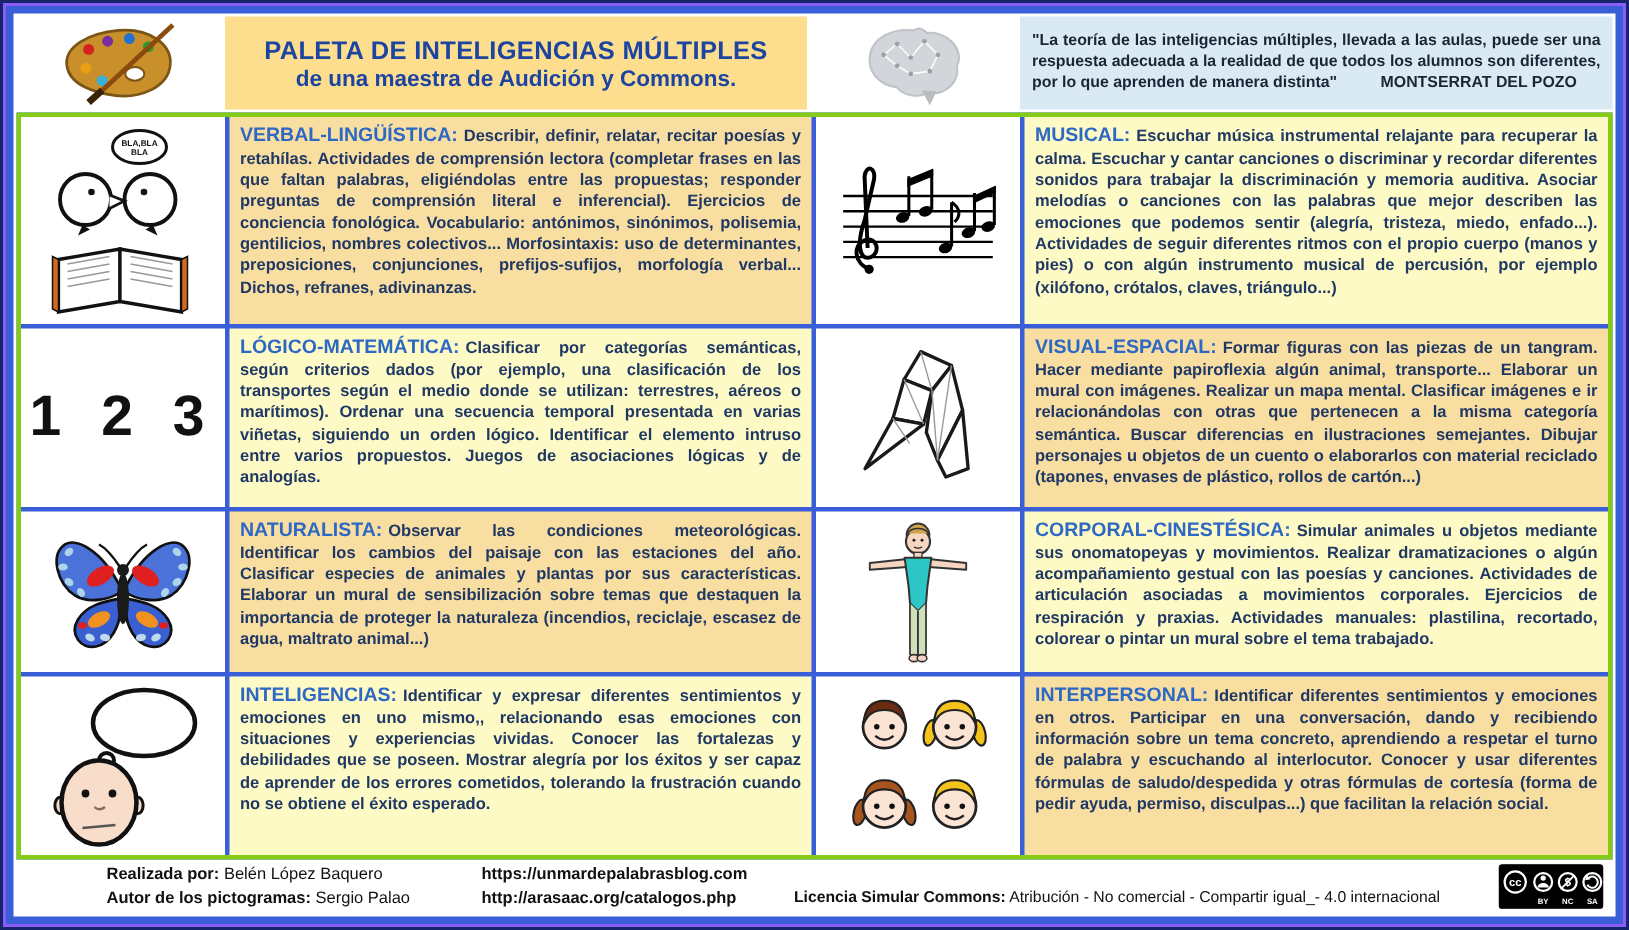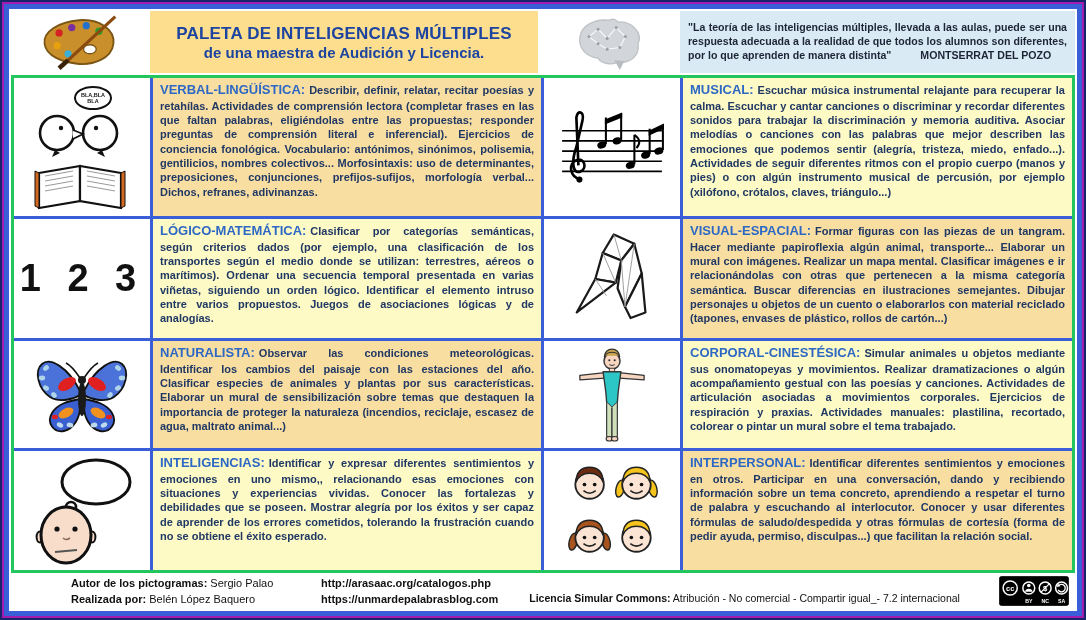--- a/index.html
+++ b/index.html
@@ -1,18 +1,18 @@
 <!DOCTYPE html>
 <html><head>
 <meta charset="utf-8">
 <style>
   html,body{margin:0;padding:0;background:#888;}
   *{box-sizing:border-box;}
   .poster{
-    width:1086px;height:620px;background:#a21caf;
+    width:1086px;height:620px;background:#8b5cf6;
     border:2px solid #16246b;padding:2px;
     font-family:"Liberation Sans",sans-serif;
   }
   .frame{
     width:100%;height:100%;border:5px solid #3a5ed8;background:#fff;
     padding:2px;display:flex;flex-direction:column;
   }
   
   .header{
     height:62px;display:grid;grid-template-columns:136px 388px 136px 1fr;
@@ -28,21 +28,21 @@
   .quote-block{
     background:#d9eaf4;padding:4px 8px;font-size:10.6px;font-weight:bold;
     color:#1c2436;text-align:justify;line-height:1.32;
   }
   .quote-author{display:inline-block;margin-left:26px;}
   
   .grid{
     flex:0 0 auto;display:grid;
     grid-template-columns:136px 388px 136px 1fr;
     grid-template-rows:138px 119px 107px 119px;
-    gap:3px;background:#3a5ed8;border:3px solid #22c55e;
+    gap:3px;background:#3a5ed8;border:3px solid #84cc16;
   }
   .icon-cell{background:#fff;display:flex;align-items:center;justify-content:center;overflow:hidden;}
   .text-cell{
     padding:4px 7px;overflow:hidden;text-align:justify;
     font-size:11px;line-height:1.3;font-weight:bold;color:#203864;
   }
   .bg-tan{background:#f9dea2;}
   .bg-yellow{background:#fdfac5;}
   .ct{color:#2d68c4;font-size:13px;font-weight:bold;margin-right:4px;}
   .numbers{font-size:38px;font-weight:bold;color:#111;letter-spacing:8px;font-family:"Liberation Sans",sans-serif;}
@@ -74,21 +74,21 @@
           <circle cx="56" cy="14" r="4" fill="#2270d0"></circle>
           <circle cx="70" cy="20" r="4" fill="#2a9a2a"></circle>
           <circle cx="24" cy="36" r="4" fill="#e8a010"></circle>
           <circle cx="36" cy="45" r="4" fill="#38b0d8"></circle>
           <line x1="88" y1="4" x2="34" y2="54" stroke="#8a4a10" stroke-width="3.5"></line>
           <line x1="36" y1="52" x2="26" y2="61" stroke="#3a2208" stroke-width="5"></line>
         </svg>
       </div>
       <div class="hcell title-block">
         <div class="title-main">PALETA DE INTELIGENCIAS MÚLTIPLES</div>
-        <div class="title-sub">de una maestra de Audición y Licencia.</div>
+        <div class="title-sub">de una maestra de Audición y Commons.</div>
       </div>
       <div class="hcell">
         <svg width="84" height="58" viewBox="0 0 92 64">
           <path d="M46 8 C30 6 16 14 14 26 C12 38 20 48 34 50 C38 56 50 58 56 54 C70 56 80 46 78 34 C84 22 70 8 56 10 C52 6 50 6 46 8 Z" fill="#d2d5d9" stroke="#bfc2c6" stroke-width="1.5"></path>
           <path d="M52 52 L58 63 L63 53 Z" fill="#b9bdc2"></path>
           <polyline points="24,26 34,18 44,28 54,16 64,26 58,38 44,40 34,34 24,26" fill="none" stroke="#ffffff" stroke-width="1.2" opacity="0.9"></polyline>
           <g fill="#9aa0a6">
             <circle cx="24" cy="26" r="1.7"></circle>
               <circle cx="34" cy="18" r="1.7"></circle>
               <circle cx="44" cy="28" r="1.7"></circle>
@@ -300,31 +300,31 @@
         </svg>
       </div>
       <div class="text-cell bg-tan">
         <span class="ct">INTERPERSONAL:</span><span>Identificar diferentes sentimientos y emociones en otros. Participar en una conversación, dando y recibiendo información sobre un tema concreto, aprendiendo a respetar el turno de palabra y escuchando al interlocutor. Conocer y usar diferentes fórmulas de saludo/despedida y otras fórmulas de cortesía (forma de pedir ayuda, permiso, disculpas...) que facilitan la relación social.</span>
       </div>
     </div>
 
     <div class="footer">
       <div class="credits">
         <div class="row">
+          <span class="who"><b>Realizada por:</b> <span>Belén López Baquero</span></span>
+          <b>https://unmardepalabrasblog.com</b>
+        </div>
+        <div class="row">
           <span class="who"><b>Autor de los pictogramas:</b> <span>Sergio Palao</span></span>
           <b>http://arasaac.org/catalogos.php</b>
         </div>
-        <div class="row">
-          <span class="who"><b>Realizada por:</b> <span>Belén López Baquero</span></span>
-          <b>https://unmardepalabrasblog.com</b>
-        </div>
       </div>
       <div class="license">
         <b>Licencia Simular Commons:</b>
-        <span>Atribución - No comercial - Compartir igual_- 7.2 internacional</span>
+        <span>Atribución - No comercial - Compartir igual_- 4.0 internacional</span>
       </div>
       <div class="badge">
         <svg width="70" height="30" viewBox="0 0 94 40">
           <rect x="0.5" y="0.5" width="93" height="39" rx="3" fill="#000" stroke="#000"></rect>
           <circle cx="15" cy="16" r="9.5" fill="none" stroke="#fff" stroke-width="2"></circle>
           <text x="15" y="20" font-size="10" font-weight="bold" fill="#fff" text-anchor="middle">cc</text>
           <circle cx="40" cy="16" r="8" fill="none" stroke="#fff" stroke-width="2"></circle>
           <circle cx="40" cy="12.5" r="2.4" fill="#fff"></circle>
           <path d="M35 21 C35 15.5 45 15.5 45 21 Z" fill="#fff"></path>
           <circle cx="62" cy="16" r="8" fill="none" stroke="#fff" stroke-width="2"></circle>

